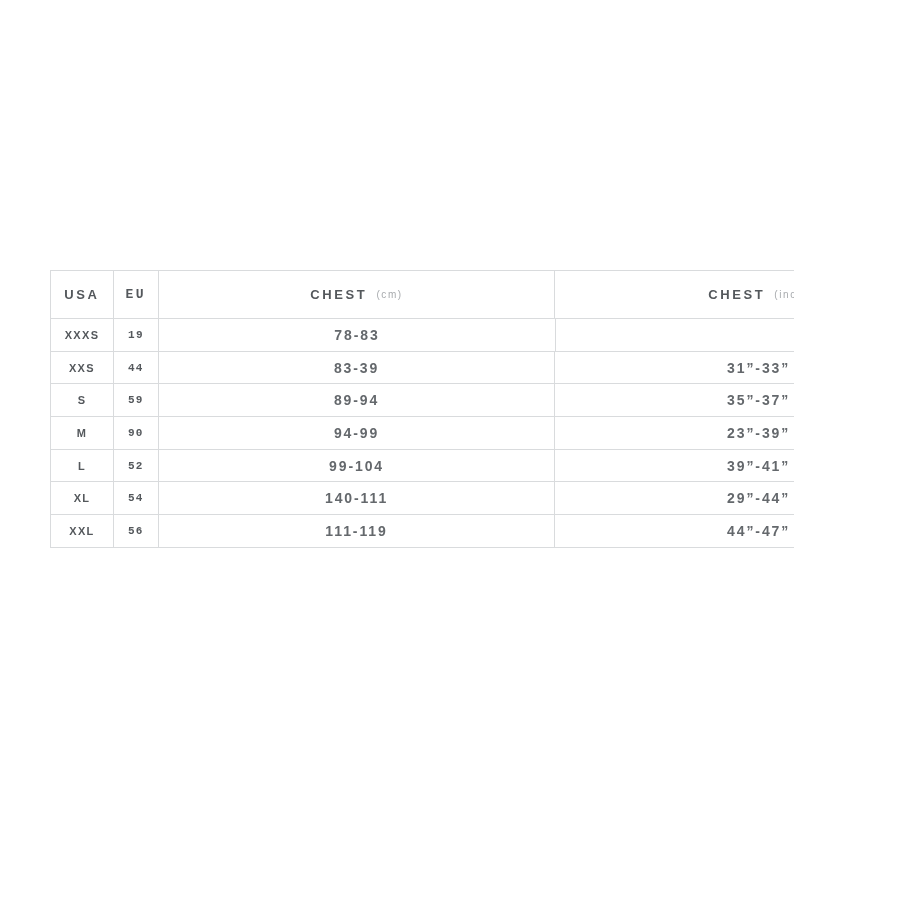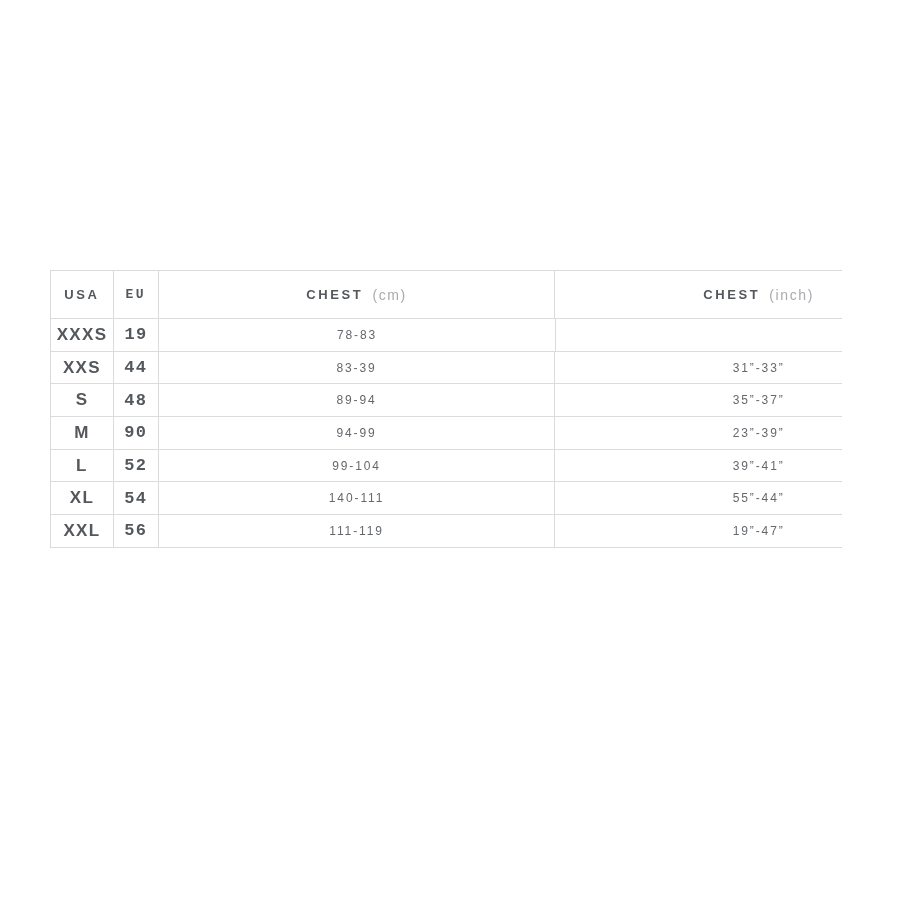--- a/index.html
+++ b/index.html
@@ -7,21 +7,20 @@
     padding: 0;
     background: #ffffff;
   }
   .canvas {
     position: relative;
     width: 794px;
     height: 900px;
     background: var(--bg, #ffffff);
     font-family: "Liberation Sans", "DejaVu Sans", sans-serif;
     overflow: hidden;
-    padding-left: 48px;
   }
   .size-table {
     position: absolute;
     left: 50px;
     top: 270px;
     width: 800px;
     border-top: 1px solid var(--border, #d9dbdd);
     border-left: 1px solid var(--border, #d9dbdd);
     border-bottom: 1px solid var(--border, #d9dbdd);
     box-sizing: border-box;
@@ -50,34 +49,34 @@
   .c-cm   { width: 397px; border-right: 1px solid var(--border, #d9dbdd); }
   .c-inch { width: 295px; padding-left: 112px; }
   .header .cell {
     font-size: 13px;
     font-weight: 700;
     letter-spacing: 2.6px;
     color: var(--header-text, #54585c);
   }
   .unit {
     font-weight: 400;
-    font-size: 14px;
+    font-size: 10px;
     letter-spacing: 1.6px;
     color: var(--unit-text, #a8abae);
     margin-left: 9px;
   }
   .cell.label {
-    font-size: 17px;
+    font-size: 11px;
     font-weight: 700;
     letter-spacing: 1.3px;
     color: var(--label-text, #54585c);
   }
   .cell.value {
-    font-size: 12px;
-    font-weight: 400;
+    font-size: 14px;
+    font-weight: 700;
     letter-spacing: 1.9px;
     color: var(--value-text, #64686c);
   }
 </style>
 </head>
 <body>
 
 <div class="canvas" style="--bg: #ffffff; --border: #d9dbdd; --header-text: #54585c; --label-text: #54585c; --value-text: #64686c; --unit-text: #a8abae;">
   <div class="size-table">
     <div class="row header">
@@ -103,43 +102,43 @@
           <div class="cell c-cm value">78-83</div>
         </div>
         <div class="row">
           <div class="cell c-usa label">XXS</div>
           <div class="cell c-eu label">44</div>
           <div class="cell c-cm value">83-39</div>
           <div class="cell c-inch value">31”-33”</div>
         </div>
         <div class="row">
           <div class="cell c-usa label">S</div>
-          <div class="cell c-eu label">48</div>
+          <div class="cell c-eu label">59</div>
           <div class="cell c-cm value">89-94</div>
           <div class="cell c-inch value">35”-37”</div>
         </div>
         <div class="row">
           <div class="cell c-usa label">M</div>
           <div class="cell c-eu label">90</div>
           <div class="cell c-cm value">94-99</div>
           <div class="cell c-inch value">23”-39”</div>
         </div>
         <div class="row">
           <div class="cell c-usa label">L</div>
           <div class="cell c-eu label">52</div>
           <div class="cell c-cm value">99-104</div>
           <div class="cell c-inch value">39”-41”</div>
         </div>
         <div class="row">
           <div class="cell c-usa label">XL</div>
           <div class="cell c-eu label">54</div>
           <div class="cell c-cm value">140-111</div>
-          <div class="cell c-inch value">55”-44”</div>
+          <div class="cell c-inch value">29”-44”</div>
         </div>
         <div class="row">
           <div class="cell c-usa label">XXL</div>
           <div class="cell c-eu label">56</div>
           <div class="cell c-cm value">111-119</div>
-          <div class="cell c-inch value">19”-47”</div>
+          <div class="cell c-inch value">44”-47”</div>
         </div>
       </div>
   </div>
 </div>
 
 </body></html>

